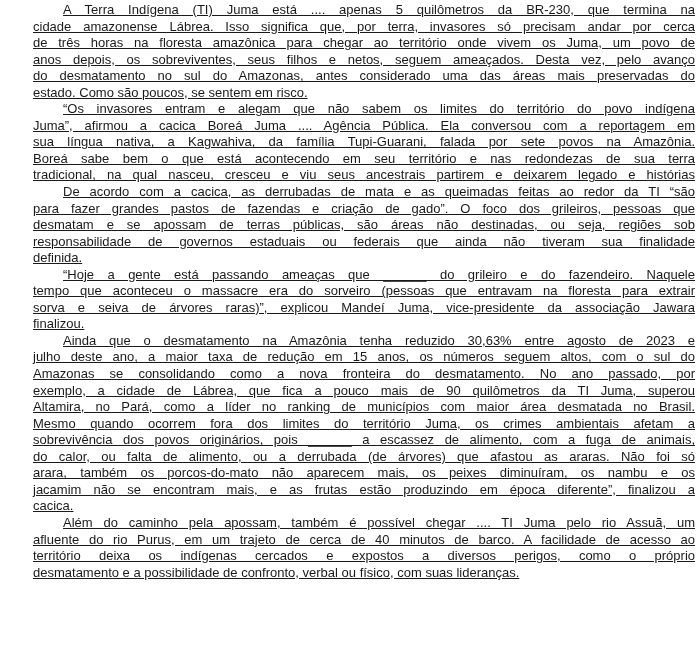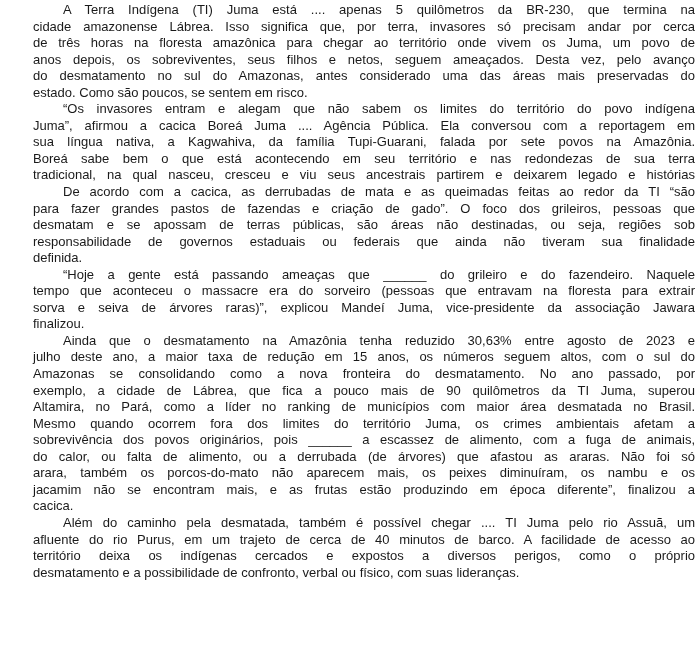--- a/index.html
+++ b/index.html
@@ -27,20 +27,21 @@
   .num {
     flex: 0 0 27px;
     text-align: left;
     letter-spacing: 0.3px;
     margin-top: 16px;
   }
   .txt {
     flex: 1;
     text-align: left;
     white-space: nowrap;
+    text-decoration: underline;
   }
   .txt.just {
     white-space: normal;
     text-align: justify;
     text-align-last: justify;
     text-justify: inter-word;
   }
   .txt.ind {
     text-indent: 30px;
   }
@@ -169,21 +170,21 @@
       <div class="line">
         <span class="num">35</span>
         <span class="txt just">jacamim não se encontram mais, e as frutas estão produzindo em época diferente”, finalizou a</span>
       </div>
       <div class="line">
         <span class="num">36</span>
         <span class="txt">cacica.</span>
       </div>
       <div class="line">
         <span class="num">37</span>
-        <span class="txt just ind">Além do caminho pela desmatada, também é possível chegar .... TI Juma pelo rio Assuã, um</span>
+        <span class="txt just ind">Além do caminho pela apossam, também é possível chegar .... TI Juma pelo rio Assuã, um</span>
       </div>
       <div class="line">
         <span class="num">38</span>
         <span class="txt just">afluente do rio Purus, em um trajeto de cerca de 40 minutos de barco. A facilidade de acesso ao</span>
       </div>
       <div class="line">
         <span class="num">39</span>
         <span class="txt just">território deixa os indígenas cercados e expostos a diversos perigos, como o próprio</span>
       </div>
       <div class="line">

